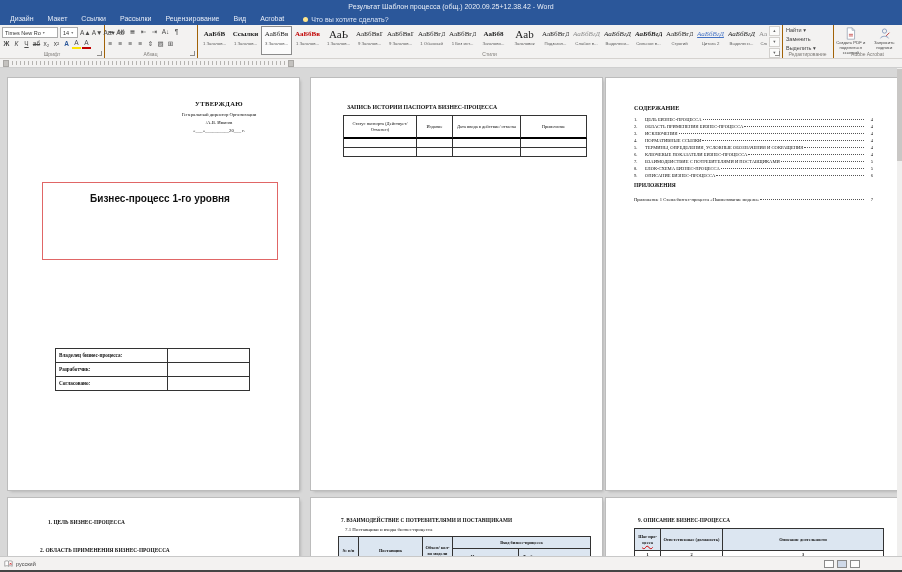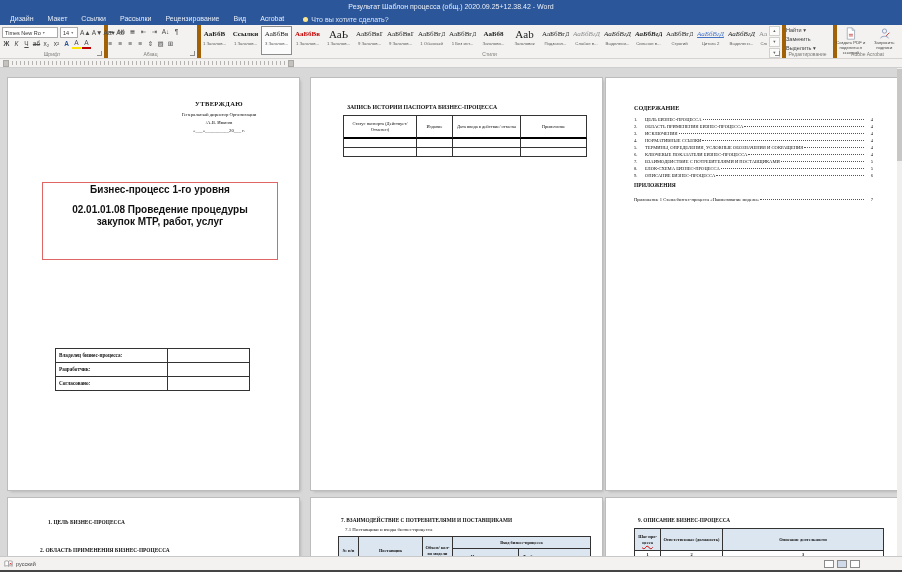--- a/index.html
+++ b/index.html
@@ -9,21 +9,21 @@
   .titlebar{position:absolute;top:0;left:0;right:0;height:13px;background:#2b579a;color:#e9eef7;
             font-size:7px;line-height:13px;text-align:center;}
   .tabsrow{position:absolute;top:13px;left:0;right:0;height:12px;background:#2b579a;
            display:flex;align-items:center;padding-left:3px;}
   .tabs{display:flex;}
   .tab{color:#e6ecf7;font-size:7px;line-height:12px;padding:0 7px;white-space:nowrap;}
   .tellme{color:#d9e3f5;font-size:7px;margin-left:12px;display:flex;align-items:center;gap:3px;}
   .bulb{width:5px;height:5px;border-radius:50%;background:#ffe58a;display:inline-block;}
   
   .ribbon{position:absolute;top:25px;left:0;right:0;height:33px;background:#f3f2f1;border-bottom:1px solid #d5d2cf;}
-  .group{position:absolute;top:0;bottom:0;border-right:4px solid #a16207;}
+  .group{position:absolute;top:0;bottom:0;border-right:1px solid #a16207;}
   .g-font{left:0;width:104px;}
   .g-par{left:104px;width:93px;}
   .g-styles{left:197px;width:585px;}
   .g-edit{left:782px;width:51px;}
   .g-acrobat{left:833px;width:69px;border-right:none;}
   .glabel{position:absolute;bottom:1px;left:0;right:0;text-align:center;font-size:5px;color:#7d7a76;white-space:nowrap;overflow:hidden;}
   .launcher{position:absolute;bottom:2px;right:2px;width:4px;height:4px;border-right:1px solid #8f8d8a;border-bottom:1px solid #8f8d8a;}
   .frow1{position:absolute;top:2px;left:2px;display:flex;gap:2px;align-items:center;}
   .frow2{position:absolute;top:14px;left:2px;display:flex;gap:1px;align-items:center;}
   .combo{background:#fff;border:1px solid #ababab;font-size:5.5px;height:9px;line-height:8px;padding:0 2px;color:#333;
@@ -66,21 +66,21 @@
   .page{position:absolute;width:291px;height:412px;background:#fff;
         box-shadow:0 0 0 1px #bcbcbc,1.5px 1.5px 3px rgba(0,0,0,.2);
         font-family:"Liberation Serif",serif;color:#111;}
   .pg1{left:8px;top:10px}.pg2{left:311px;top:10px}.pg3{left:606px;top:10px}
   .pg4{left:8px;top:430px}.pg5{left:311px;top:430px}.pg6{left:606px;top:430px}
   .abs{position:absolute;}
   
   .approval{left:146px;top:22px;width:130px;text-align:center;font-size:4.8px;line-height:8px;}
   .approval .head{font-weight:bold;font-size:6.5px;letter-spacing:.4px;margin-bottom:3px;}
   .titlebox{left:34px;top:104px;width:236px;height:78px;border:1px solid #e06666;
-            text-align:center;font-weight:bold;font-family:"Liberation Sans",sans-serif;padding-top:0;box-sizing:border-box;}
+            text-align:center;font-weight:bold;font-family:"Liberation Sans",sans-serif;padding-top:9px;box-sizing:border-box;}
   .titlebox .t1{font-size:10px;line-height:13px;}
   .titlebox .t2{font-size:10px;line-height:12px;margin:8px auto 0;width:205px;}
   .signtable{left:47px;top:270px;width:194px;display:grid;grid-template-columns:112px 82px;border-top:1px solid #333;border-left:1px solid #333;}
   .signtable .cell{border-right:1px solid #333;border-bottom:1px solid #333;height:13px;
                    font-size:5.2px;font-weight:bold;line-height:13px;padding:0 3px;white-space:nowrap;overflow:hidden;}
   .signtable .empty{font-weight:normal;}
   
   .h-small{font-size:5.8px;font-weight:bold;white-space:nowrap;}
   .histtable{left:32px;top:37px;width:243px;display:grid;grid-template-columns:73px 36px 68px 66px;
              border-top:1px solid #333;border-left:1px solid #333;font-size:4.5px;}
@@ -350,21 +350,20 @@
 
     <div class="page pg1">
       <div class="abs approval">
         <div class="head">УТВЕРЖДАЮ</div>
         <div>Генеральный директор Организации</div>
         <div>/А.В. Иванов</div>
         <div>«___»__________20___ г.</div>
       </div>
       <div class="abs titlebox">
         <div class="t1">Бизнес-процесс 1-го уровня</div>
-        <div class="t2">02.01.01.08 Проведение процедуры закупок МТР, работ, услуг</div>
       </div>
       <div class="abs signtable">
 
           <div style="display:contents">
             <div class="cell">Владелец бизнес-процесса:</div>
             <div class="cell empty"></div>
           </div>
 
           <div style="display:contents">
             <div class="cell">Разработчик:</div>

